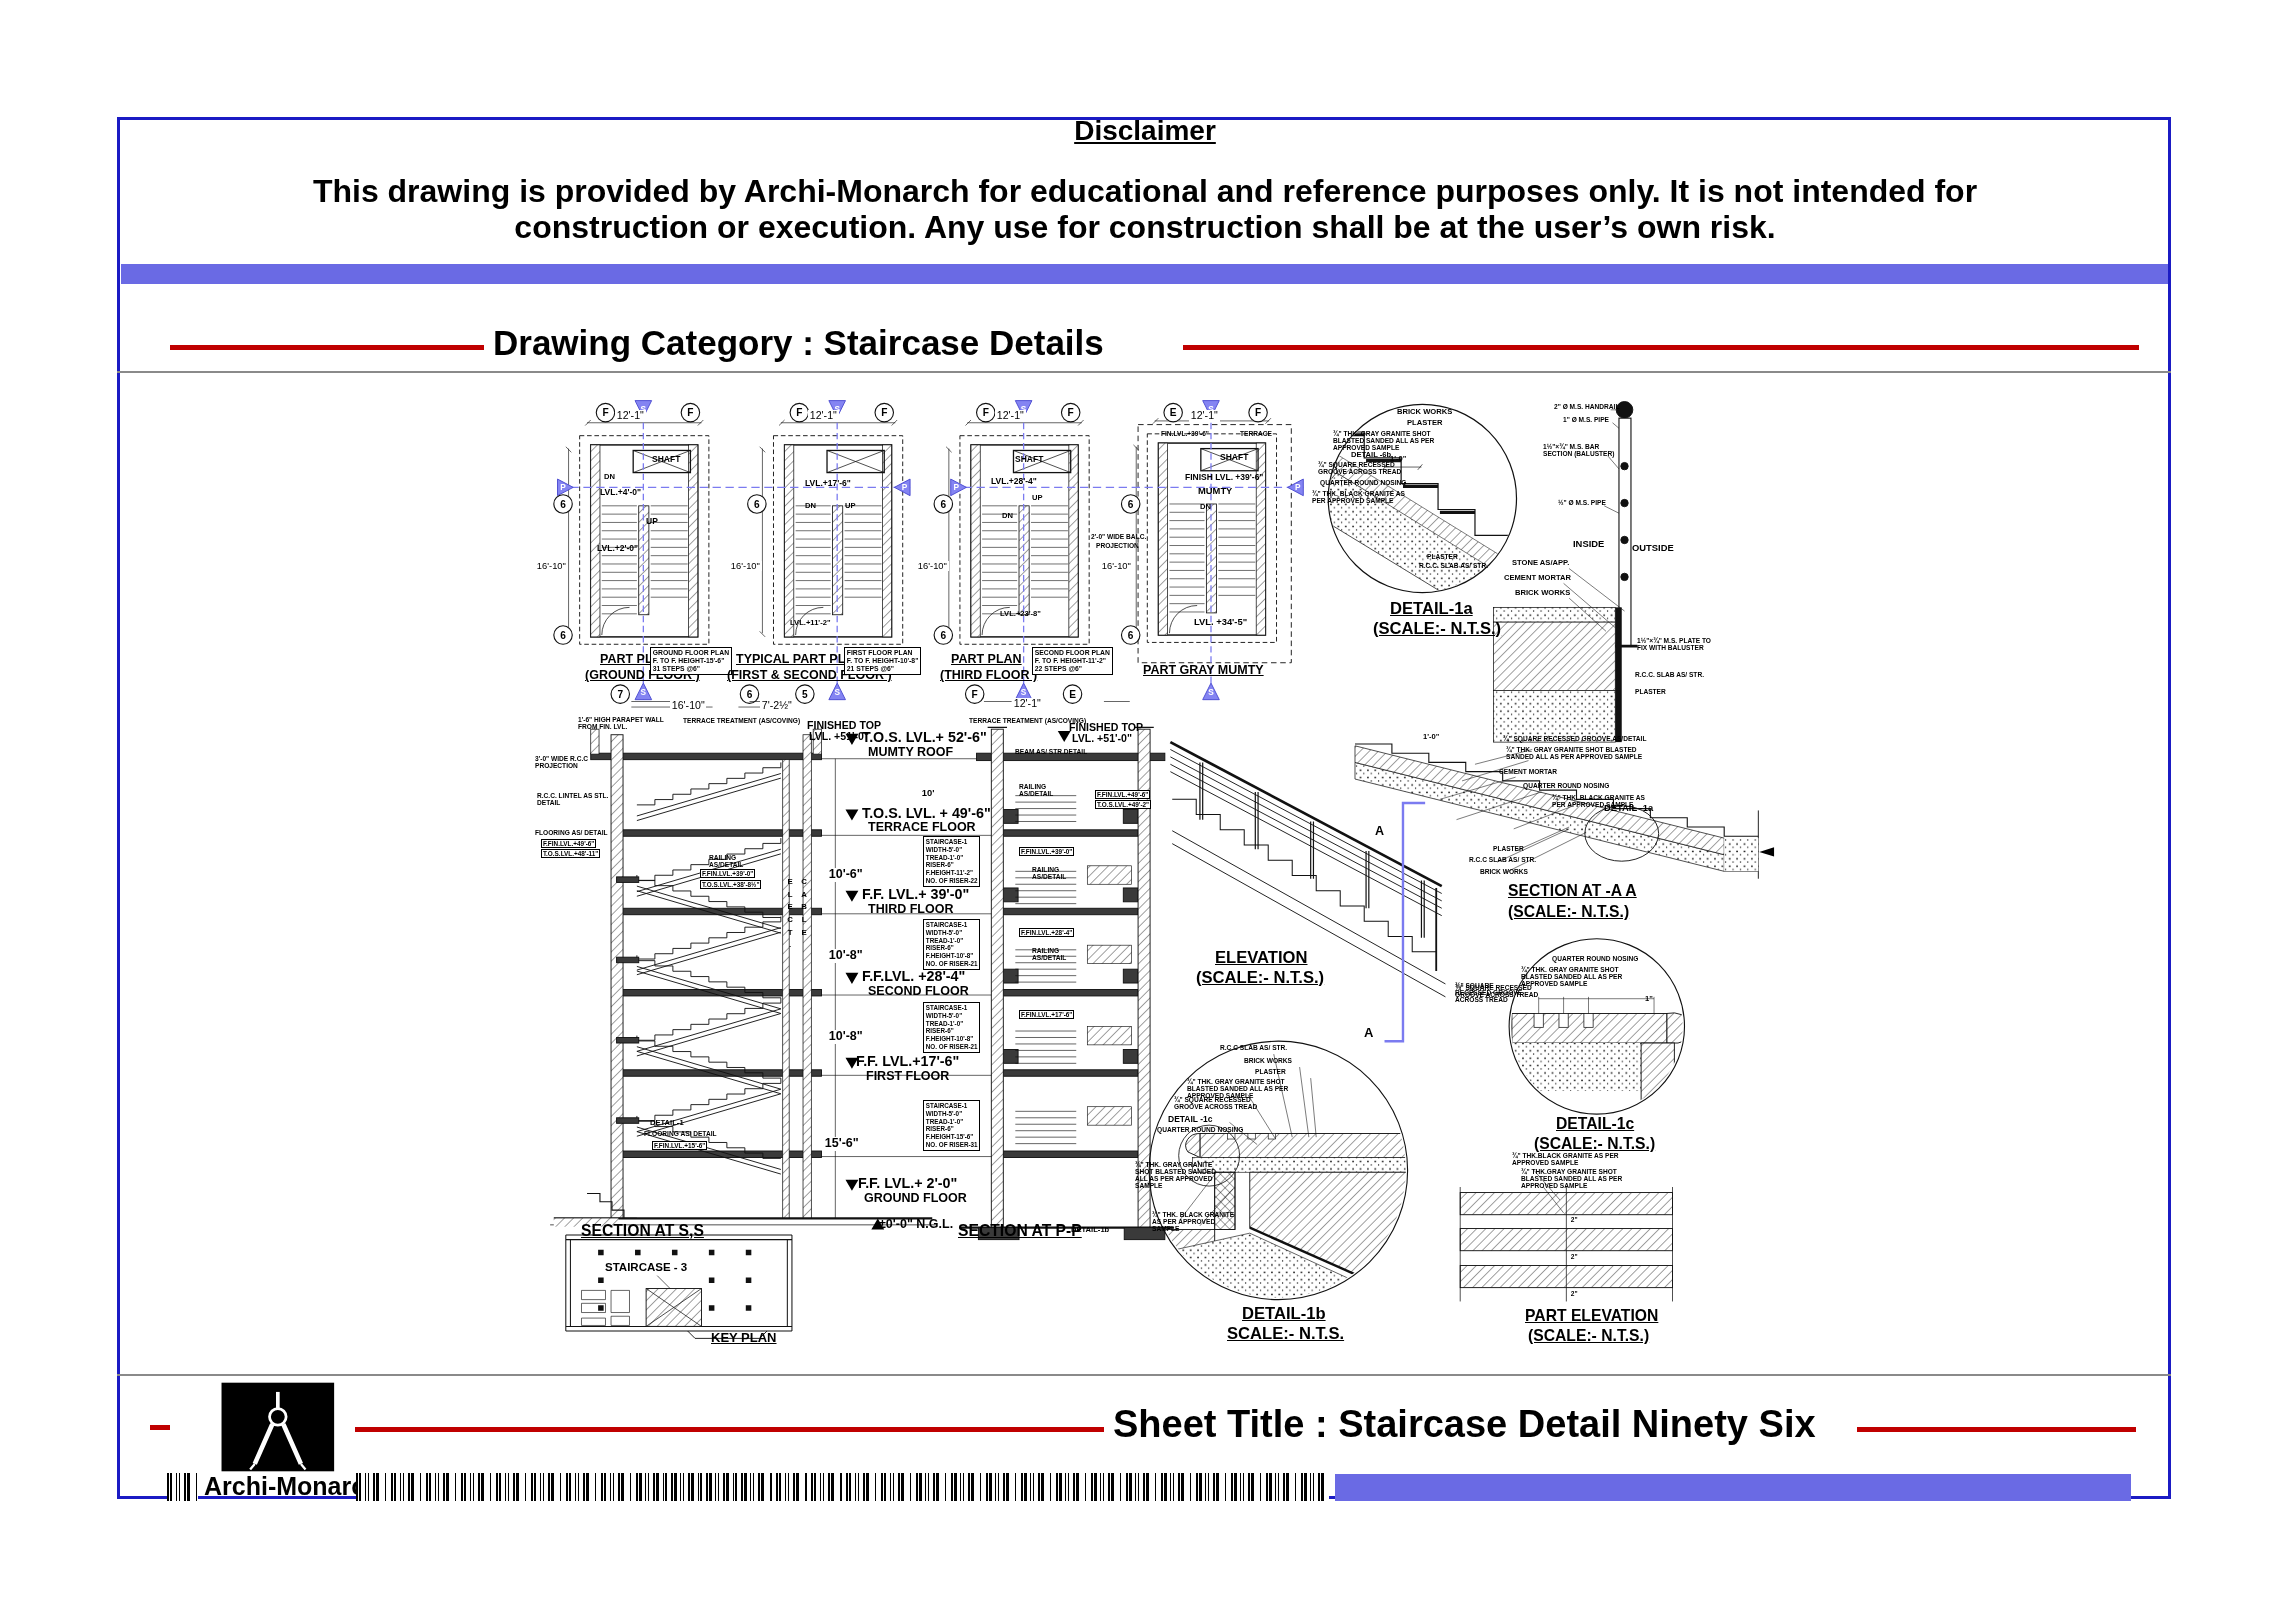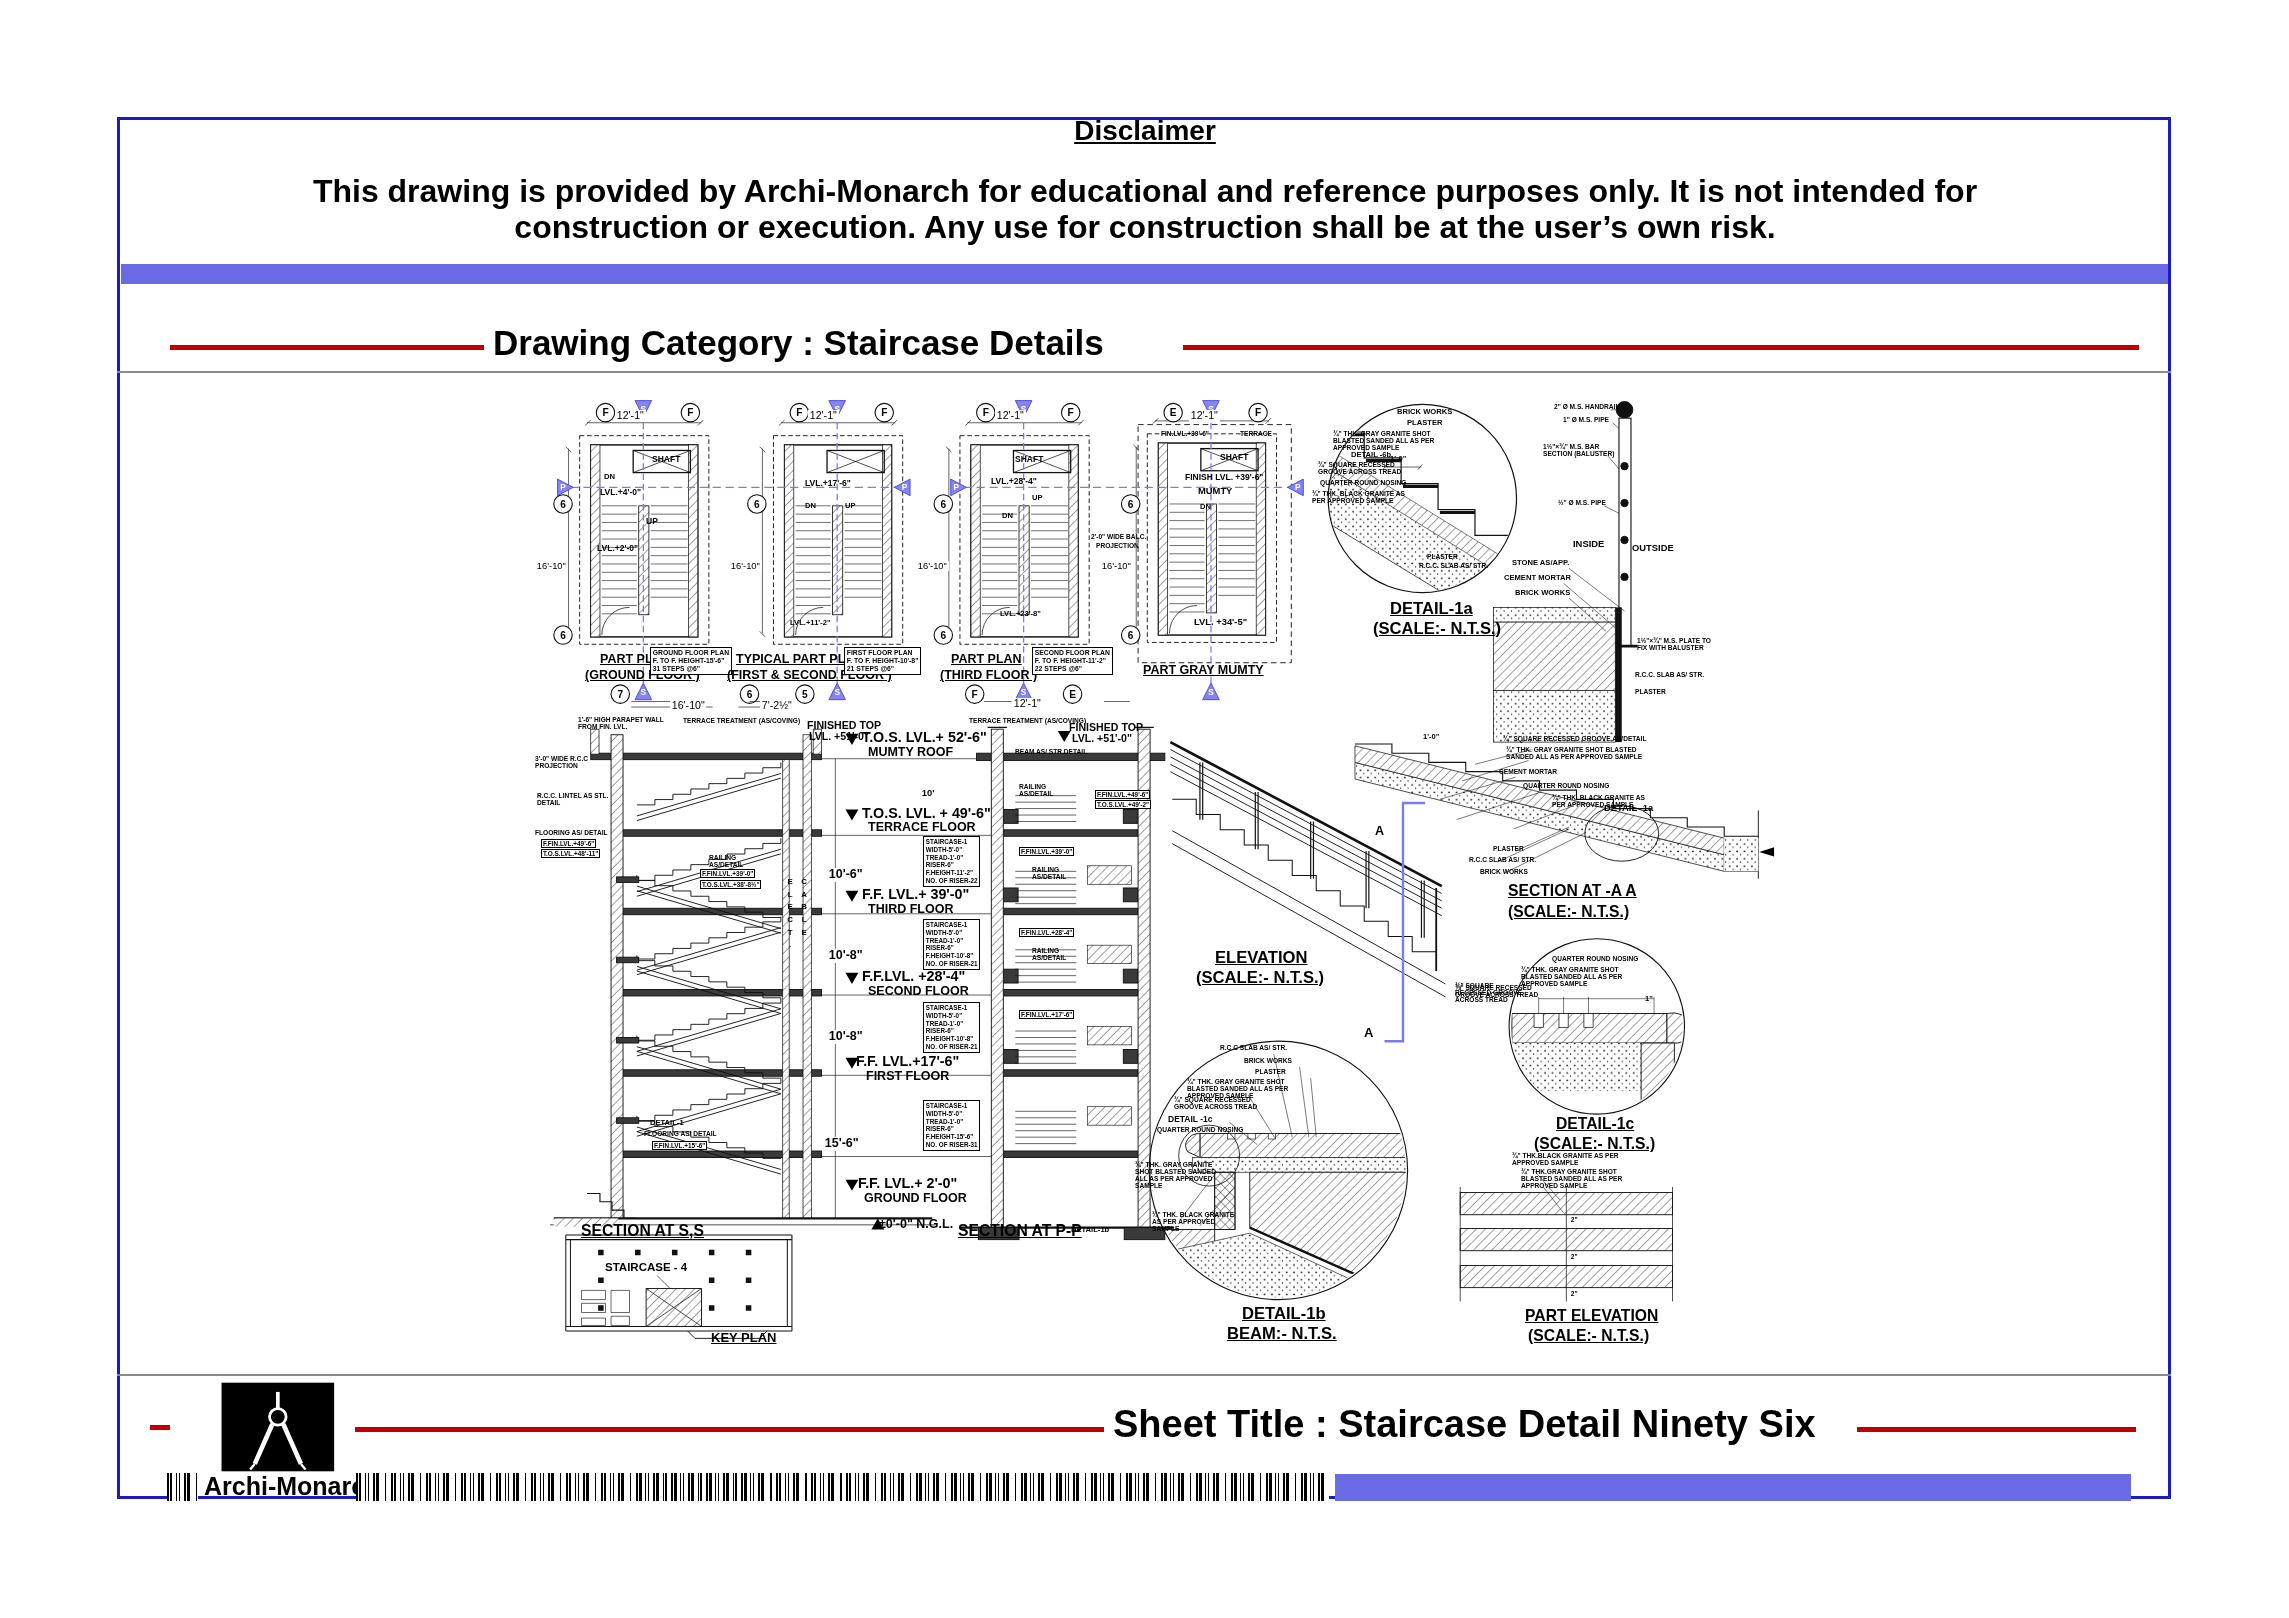--- a/index.html
+++ b/index.html
@@ -576,31 +576,31 @@
 <div class="l f7 b" style="left:1220px;top:1044px">R.C.C SLAB AS/ STR.</div>
 <div class="l f7 b" style="left:1244px;top:1057px">BRICK WORKS</div>
 <div class="l f7 b" style="left:1255px;top:1068px">PLASTER</div>
 <div class="l f7 b w" style="left:1187px;top:1078px;width:118px">¾" THK. GRAY GRANITE SHOT BLASTED SANDED ALL AS PER APPROVED SAMPLE</div>
 <div class="l f7 b w" style="left:1174px;top:1096px;width:98px">¾" SQUARE RECESSED GROOVE ACROSS TREAD</div>
 <div class="l f9 b" style="left:1168px;top:1115px">DETAIL -1c</div>
 <div class="l f7 b" style="left:1157px;top:1126px">QUARTER ROUND NOSING</div>
 <div class="l f7 b w" style="left:1135px;top:1161px;width:90px">¾" THK. GRAY GRANITE SHOT BLASTED SANDED ALL AS PER APPROVED SAMPLE</div>
 <div class="l f7 b w" style="left:1152px;top:1211px;width:90px">¾" THK. BLACK GRANITE AS PER APPROVED SAMPLE</div>
 <div class="l f17 b u" style="left:1242px;top:1305px">DETAIL-1b</div>
-<div class="l f17 b u" style="left:1227px;top:1325px">BEAM:- N.T.S.</div>
+<div class="l f17 b u" style="left:1227px;top:1325px">SCALE:- N.T.S.</div>
 
 <div class="l f7 b w" style="left:1512px;top:1152px;width:109px">¾" THK.BLACK GRANITE AS PER APPROVED SAMPLE</div>
 <div class="l f7 b w" style="left:1521px;top:1168px;width:118px">¾" THK.GRAY GRANITE SHOT BLASTED SANDED ALL AS PER APPROVED SAMPLE</div>
 <div class="l f7 b dim" style="left:1569px;top:1216px">2"</div>
 <div class="l f7 b dim" style="left:1569px;top:1253px">2"</div>
 <div class="l f7 b dim" style="left:1569px;top:1290px">2"</div>
 <div class="l f16 b u" style="left:1525px;top:1307px">PART ELEVATION</div>
 <div class="l f16 b u" style="left:1528px;top:1327px">(SCALE:- N.T.S.)</div>
 
-<div class="l f12 b" style="left:605px;top:1261px">STAIRCASE - 4</div>
+<div class="l f12 b" style="left:605px;top:1261px">STAIRCASE - 3</div>
 <div class="l f14 b u" style="left:711px;top:1331px">KEY PLAN</div>
 
 <div class="redline" style="left:150px;top:1425px;width:20px;height:4.6px"></div>
 <div class="redline" style="left:355px;top:1427px;width:749px;height:4.6px"></div>
 <div class="l sheettitle">Sheet Title : Staircase Detail Ninety Six</div>
 <div class="redline" style="left:1857px;top:1427px;width:279px;height:4.6px"></div>
 <div class="barcode" style="left:167px;top:1473px;width:31px"></div>
 <div class="l brand">Archi-Monarch</div>
 <div class="barcode" style="left:356px;top:1473px;width:973px"></div>
 <div class="bluebar"></div>

